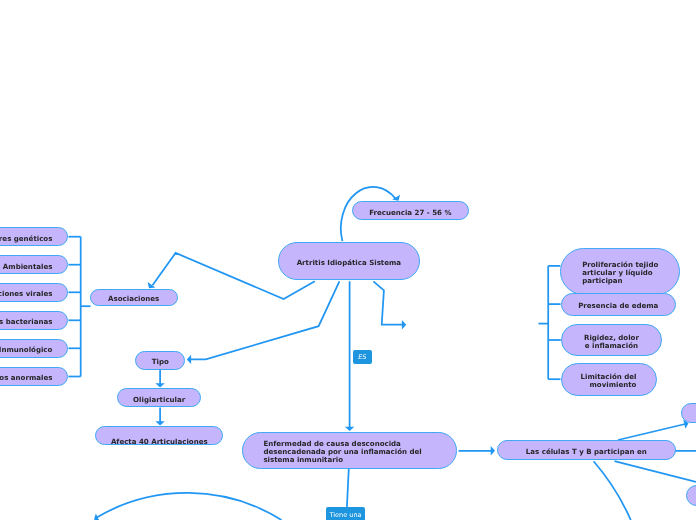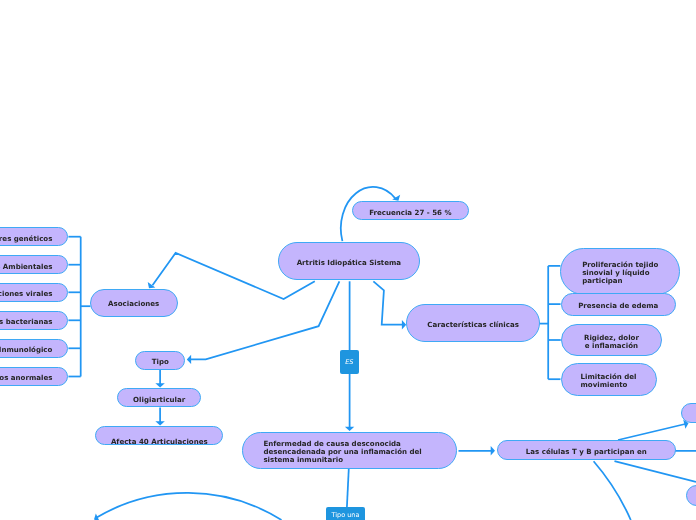--- a/index.html
+++ b/index.html
@@ -70,25 +70,22 @@
       <polygon points="94.0,519.5 95.8,513.4 99.9,521.8"></polygon>
     </g>
   </svg>
 
   <div class="node" style="left:277.9px;top:242.2px;width:142px;height:37.9px;">
       <span>Artritis Idiopática Sistema</span>
     </div>
   <div class="node" style="left:352.1px;top:201.2px;width:116.5px;height:19.1px;">
       <span>Frecuencia 27 - 56 %</span>
     </div>
-  <div class="node" style="left:89.7px;top:288.6px;width:88px;height:28px;">
+  <div class="node" style="left:89.7px;top:288.6px;width:88px;height:17px;">
       <span>Asociaciones</span>
-    </div>
-  <div class="node" style="left:406.4px;top:303.8px;width:133.4px;height:37.9px;">
-      <span>Características clínicas</span>
     </div>
   <div class="node" style="left:135.4px;top:350.6px;width:49.7px;height:19.3px;">
       <span>Tipo</span>
     </div>
   <div class="node" style="left:117.2px;top:388.2px;width:84px;height:19.3px;">
       <span>Oligiarticular</span>
     </div>
   <div class="node" style="left:95.4px;top:426.2px;width:127.8px;height:19.3px;align-items:flex-end;">
       <span>Afecta 40 Articulaciones</span>
     </div>
@@ -116,43 +113,43 @@
     </div>
   <div class="node" style="left:-51.599999999999994px;top:338.5px;width:120.0px;height:19.6px;">
       <span>Sistema Inmunológico</span>
     </div>
   <div class="node" style="left:-55.39999999999999px;top:366.7px;width:123.8px;height:19.6px;">
       <span>Anticuerpos anormales</span>
     </div>
   <div class="node" style="left:560.4px;top:247.9px;width:119.7px;height:47px;padding:0 19px;justify-content:center;">
       <span class="lines" style="text-align:left;">
         <span class="ln">Proliferación tejido</span>
-        <span class="ln">sinovial y líquido</span>
+        <span class="ln">articular y líquido</span>
         <span class="ln">participan</span>
       </span>
     </div>
   <div class="node" style="left:560.6px;top:292.7px;width:115.4px;height:22.9px;">
       <span class="lines" style="">
         <span class="ln">Presencia de edema</span>
       </span>
     </div>
   <div class="node" style="left:560.8px;top:324.1px;width:101.3px;height:31.8px;">
       <span class="lines" style="text-align:center;">
         <span class="ln">Rigidez, dolor</span>
         <span class="ln">e inflamación</span>
       </span>
     </div>
   <div class="node" style="left:560.5px;top:363.0px;width:96.4px;height:32.5px;padding:0 19px;justify-content:flex-start;">
-      <span class="lines" style="text-align:left;">
+      <span class="lines" style="text-align:right;">
         <span class="ln">Limitación del</span>
         <span class="ln">movimiento</span>
       </span>
     </div>
   <div class="node" style="left:680.8px;top:403.1px;width:60px;height:20.0px;"></div>
   <div class="node" style="left:685.7px;top:485.2px;width:60px;height:20.4px;"></div>
-  <div class="badge" style="left:340px;top:350px;width:18.5px;height:24px;font-style:italic;">
+  <div class="badge" style="left:353px;top:350px;width:18.5px;height:14px;font-style:italic;">
       <span>ES</span>
     </div>
   <div class="badge" style="left:325.8px;top:507.2px;width:39.4px;height:15px;border-radius:2px 2px 0 0;">
-      <span>Tipo una</span>
+      <span>Tiene una</span>
     </div>
 
 </div>
 
 </body></html>

